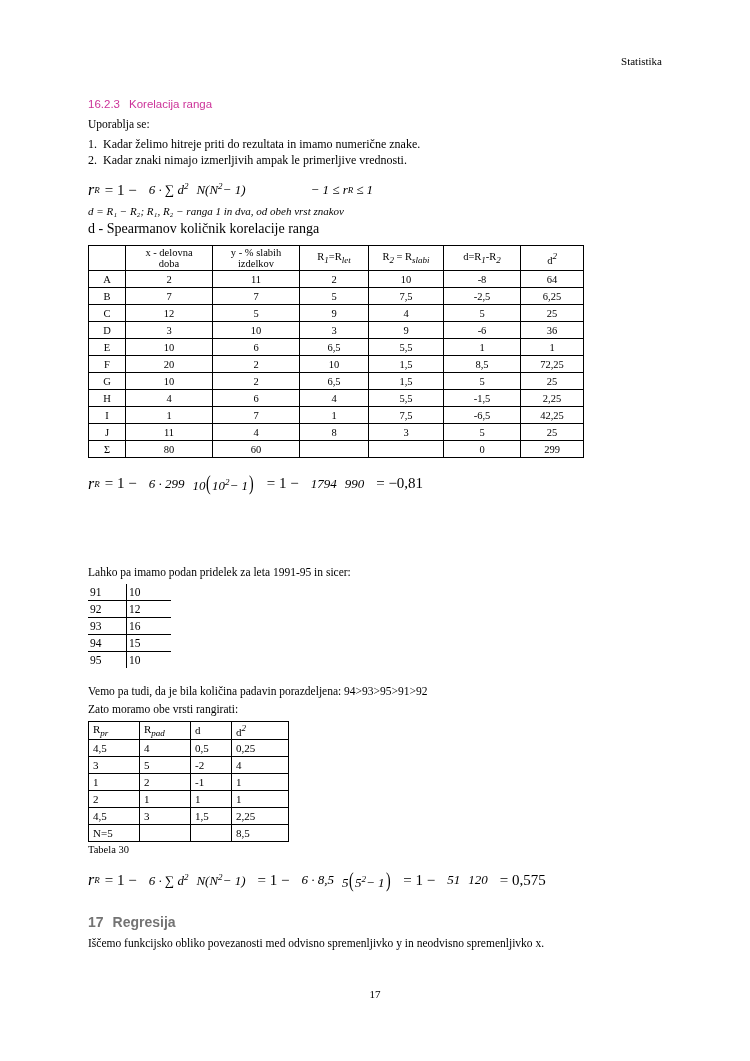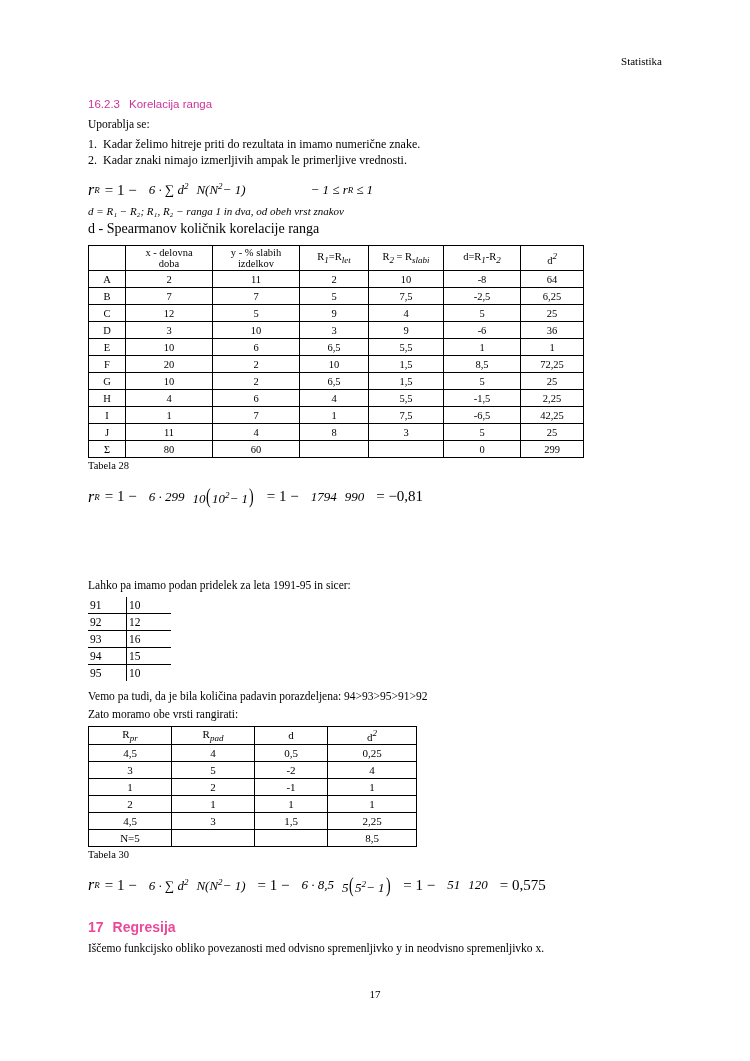--- a/index.html
+++ b/index.html
@@ -116,56 +116,56 @@
 
   .capt {
     font-size: 10.5px;
     margin: 2px 0 0 0;
   }
 
   
   table.t29 {
     border-collapse: collapse;
     font-size: 11.5px;
-    margin: 2px 0 8px 0;
+    margin: 2px 0 16px 0;
   }
   table.t29 td {
     border-bottom: 1px solid #000;
     padding: 1px 6px 1px 2px;
     height: 14px;
   }
   table.t29 td.left { width: 30px; border-right: 1px solid #000; }
   table.t29 td.right { width: 36px; }
   table.t29 tr:last-child td { border-bottom: 1px solid #000; }
 
   
   table.t30 {
     border-collapse: collapse;
     font-size: 11px;
     margin: 2px 0 0 0;
   }
   table.t30 td {
     border-bottom: 1px solid #000;
     border-right: 1px solid #000;
-    padding: 1px 20px;
+    padding: 1px 4px;
     height: 14px;
-    text-align: center;
+    text-align: left;
     border-radius: 8px;
   }
   table.t30 tr:first-child td { border-top: 1px solid #000; }
   table.t30 td:first-child { border-left: 1px solid #000; }
   .c30a { width: 42px; }
   .c30b { width: 42px; }
   .c30c { width: 32px; }
   .c30d { width: 48px; }
 
   .spacer-big { height: 62px; }
 
   h2.reg {
-    color: #ec4899;
+    color: #737373;
     font-family: "Liberation Sans", sans-serif;
     font-size: 14px;
     margin: 22px 0 6px 0;
     font-weight: bold;
   }
   h2.reg .num { margin-right: 9px; }
 
   .footer {
     position: absolute;
     top: 988px;
@@ -336,21 +336,20 @@
         <td>Σ</td>
         <td>80</td>
         <td>60</td>
         <td></td>
         <td></td>
         <td>0</td>
         <td>299</td>
       </tr>
     </tbody>
       </table>
-    <div class="capt">Tabela 28</div>
 
     <div class="math" style="margin-top:14px;">
       <div class="mathline">
         <span style="font-size:16px;">r</span>
           <sub class="s">R</sub>
         <span style="margin:0 5px; font-style:normal;">= 1 −</span>
         <span class="frac">
           <span class="num-part">6 · 299</span>
           <span class="bar"></span>
           <span class="den-part"><span>10</span><span class="paren-big">(</span><span>10</span><sup class="s">2</sup><span>− 1</span><span class="paren-big">)</span></span>

